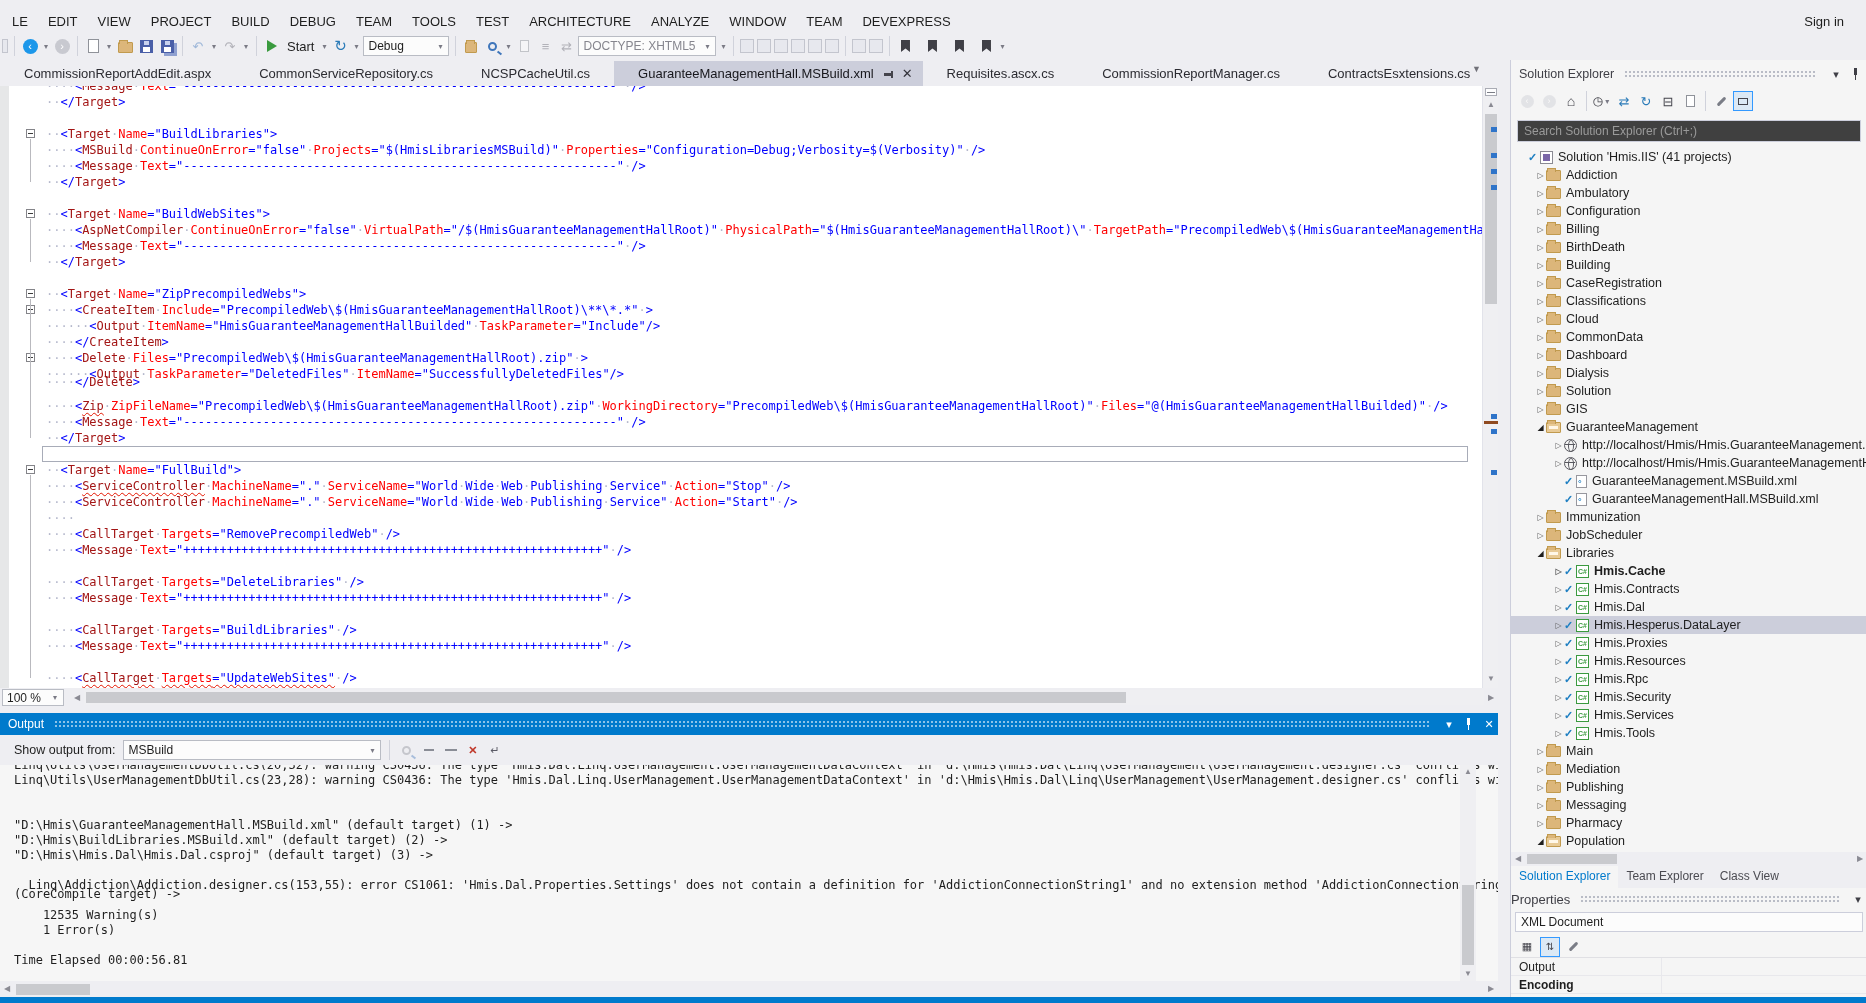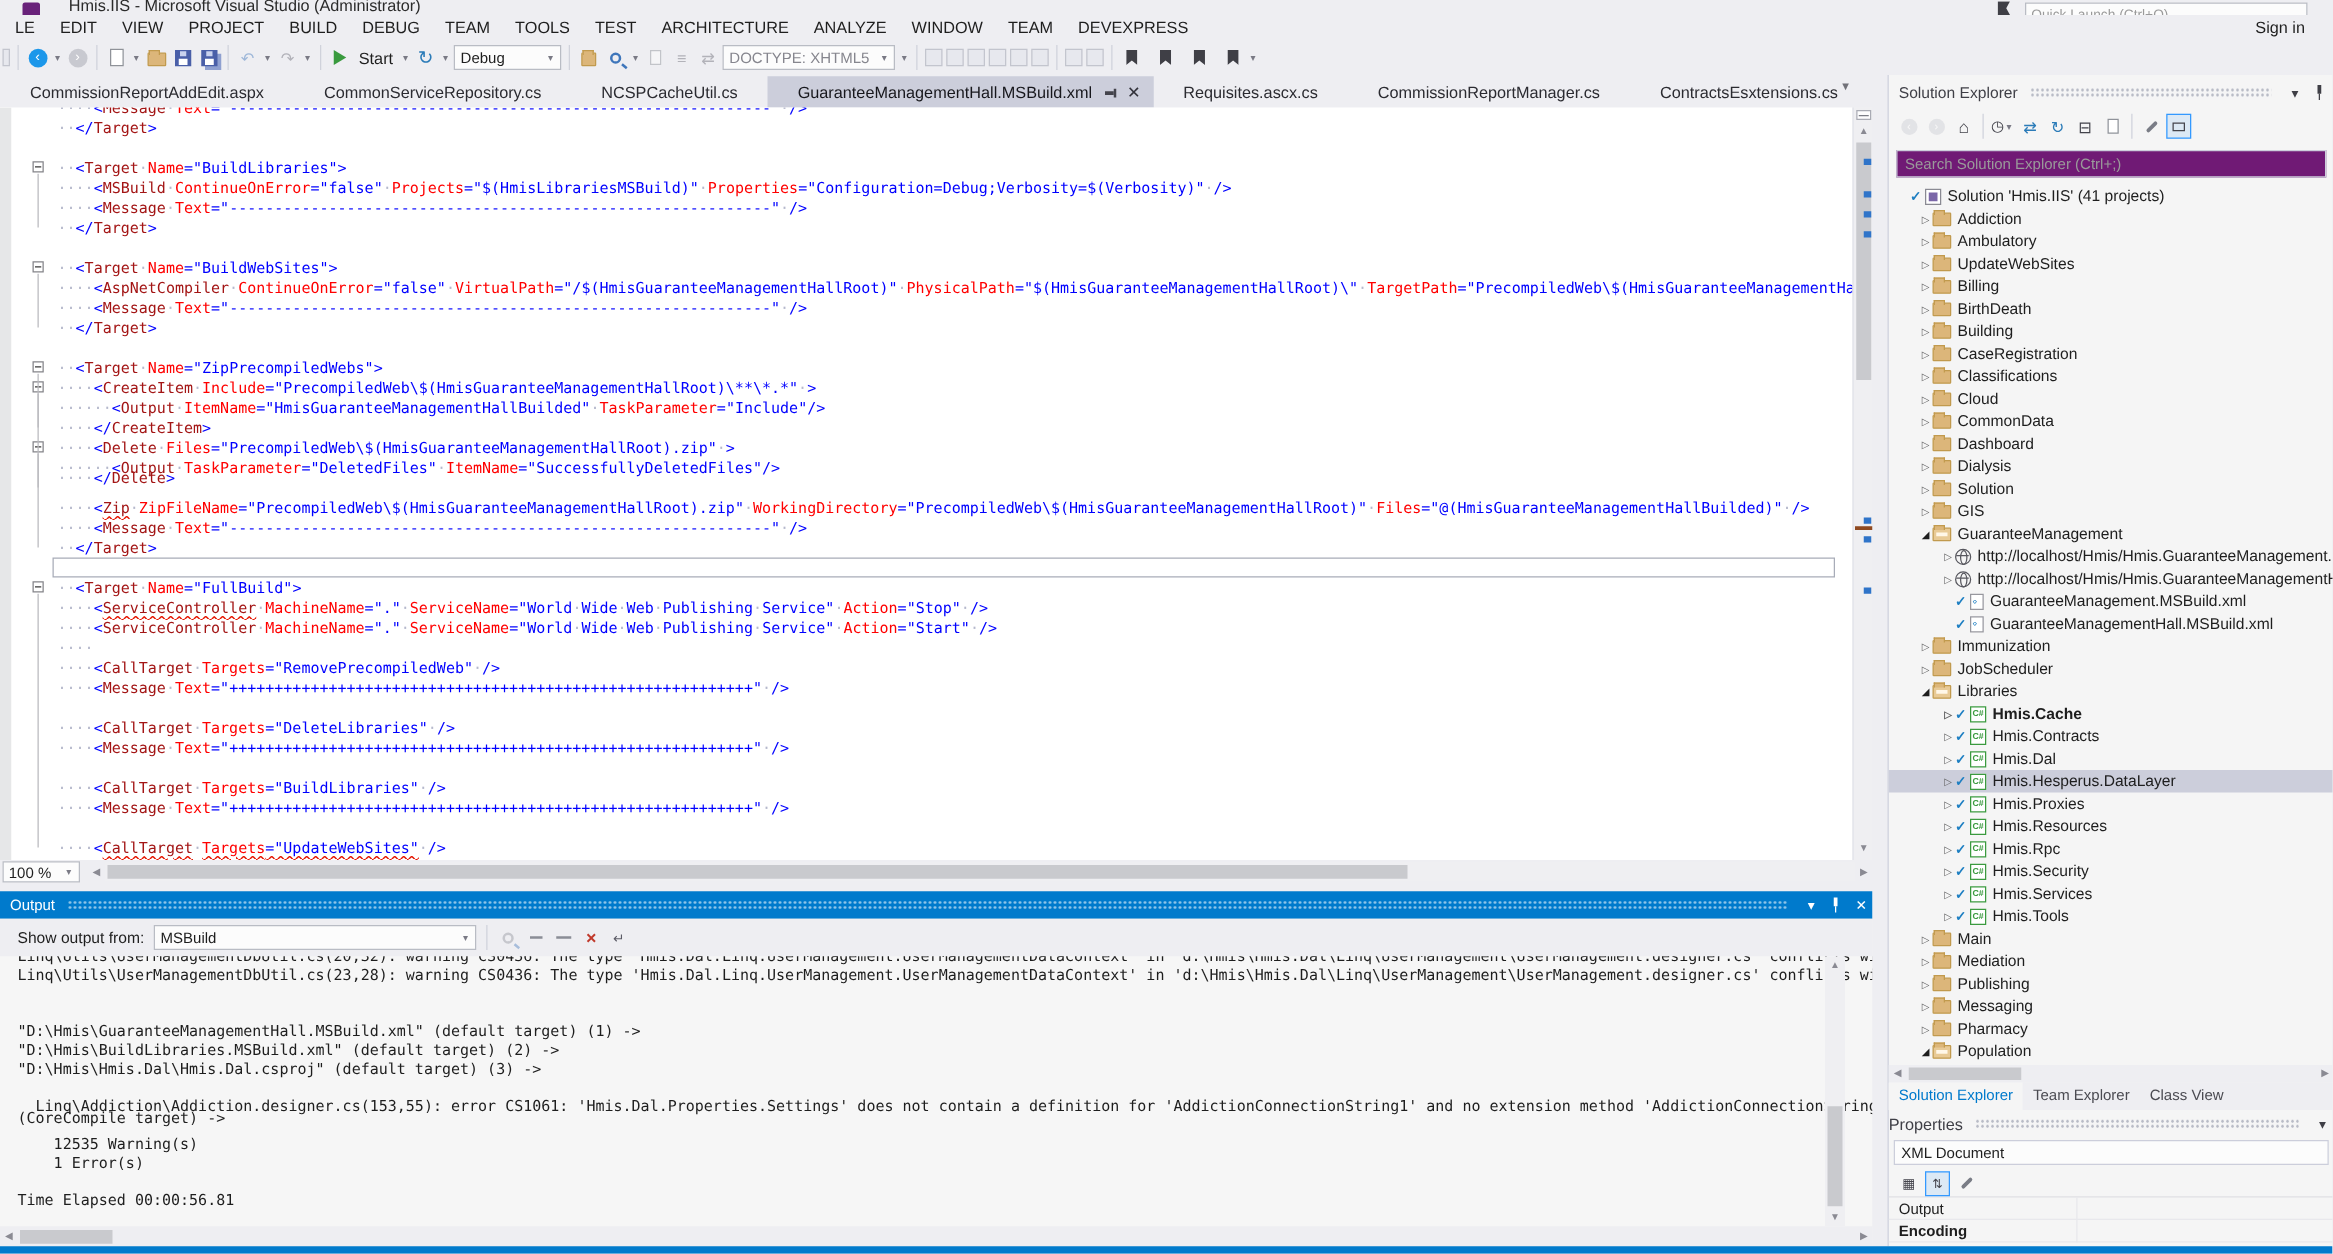--- a/index.html
+++ b/index.html
@@ -113,21 +113,21 @@
   #splitter { left:1498px; top:60px; width:12px; height:937px; background:#EEEEF2; }
   #rpanel { left:1510px; top:60px; width:356px; height:937px; background:#F5F5F5; border-left:1px solid #CCCEDB; }
   #seheader { left:0; top:2px; width:356px; height:24px; display:flex; align-items:center; color:#3F3F46; }
   #seheader .htitle { margin-left:8px; font-size:12.5px; white-space:nowrap; }
   #seheader .grip { background-image:radial-gradient(#B9BCC6 1px, transparent 1.2px); background-size:4px 4px; }
   #seheader .hbtn { color:#3F3F46; }
   #seheader .pinv::before, #seheader .pinv::after { background:#3F3F46; }
   #setoolbar { left:0; top:26px; width:356px; height:30px; display:flex; align-items:center; gap:2px; padding-left:6px; }
   .seic { width:20px; height:20px; display:inline-flex; align-items:center; justify-content:center; }
   .seic.hl { border:1px solid #3399FF; background:#DCE9F5; }
-  #sesearch { left:6px; top:60px; width:344px; height:22px; background:#701a75; border:1px solid #CCCEDB; display:flex; align-items:center; }
+  #sesearch { left:6px; top:60px; width:344px; height:22px; background:#404040; border:1px solid #CCCEDB; display:flex; align-items:center; }
   #sesearch .ph { color:#9A9A9A; font-size:12px; padding-left:6px; }
   #setree { left:0; top:88px; width:356px; height:704px; overflow:hidden; position:absolute; }
   .trow { position:absolute; left:0; width:356px; height:18px; display:flex; align-items:center; font-size:12.5px; color:#1E1E1E; white-space:nowrap; }
   .trow.sel { background:#CCCEDB; }
   .trow.bold { font-weight:bold; }
   .texp { width:11px; font-size:8px; color:#646465; text-align:center; flex:none; }
   .texp.e { color:#1E1E1E; }
   .tck { color:#1E7FC2; font-size:11px; font-weight:bold; width:12px; flex:none; }
   .tico { flex:none; margin-right:5px; position:relative; }
   .ic-folder { width:15px; height:11px; background:#DCB67A; border:1px solid #C19A4E; border-radius:1px; }
@@ -156,26 +156,20 @@
   .prow .vline { position:absolute; left:150px; top:0; width:1px; height:18px; background:#E8E8EC; }
   .prow.bold { font-weight:bold; }
 
   #statusbar { left:0; top:997px; width:1866px; height:6px; background:#007ACC; }
 </style>
 </head>
 <body>
 
 <div id="stage">
 
-  <div id="titlebar" class="abs">
-    <div id="vslogo" class="abs"></div>
-    <div id="titletext" class="abs">Hmis.IIS - Microsoft Visual Studio (Administrator)</div>
-    <div id="qflag" class="abs"></div>
-    <div id="quickbox" class="abs"><span>Quick Launch (Ctrl+Q)</span></div>
-  </div>
 
   <div id="menubar" class="abs">
     <ul id="menuitems">
         <li>LE</li>
         <li>EDIT</li>
         <li>VIEW</li>
         <li>PROJECT</li>
         <li>BUILD</li>
         <li>DEBUG</li>
         <li>TEAM</li>
@@ -487,21 +481,21 @@
           <span>Addiction</span>
         </div>
         <div class="trow" style="top: 36px; padding-left: 24px;">
           <span class="texp">▷</span>
           <span class="tico ic-folder"></span>
           <span>Ambulatory</span>
         </div>
         <div class="trow" style="top: 54px; padding-left: 24px;">
           <span class="texp">▷</span>
           <span class="tico ic-folder"></span>
-          <span>UpdateWebSites</span>
+          <span>Configuration</span>
         </div>
         <div class="trow" style="top: 72px; padding-left: 24px;">
           <span class="texp">▷</span>
           <span class="tico ic-folder"></span>
           <span>Billing</span>
         </div>
         <div class="trow" style="top: 90px; padding-left: 24px;">
           <span class="texp">▷</span>
           <span class="tico ic-folder"></span>
           <span>BirthDeath</span>

